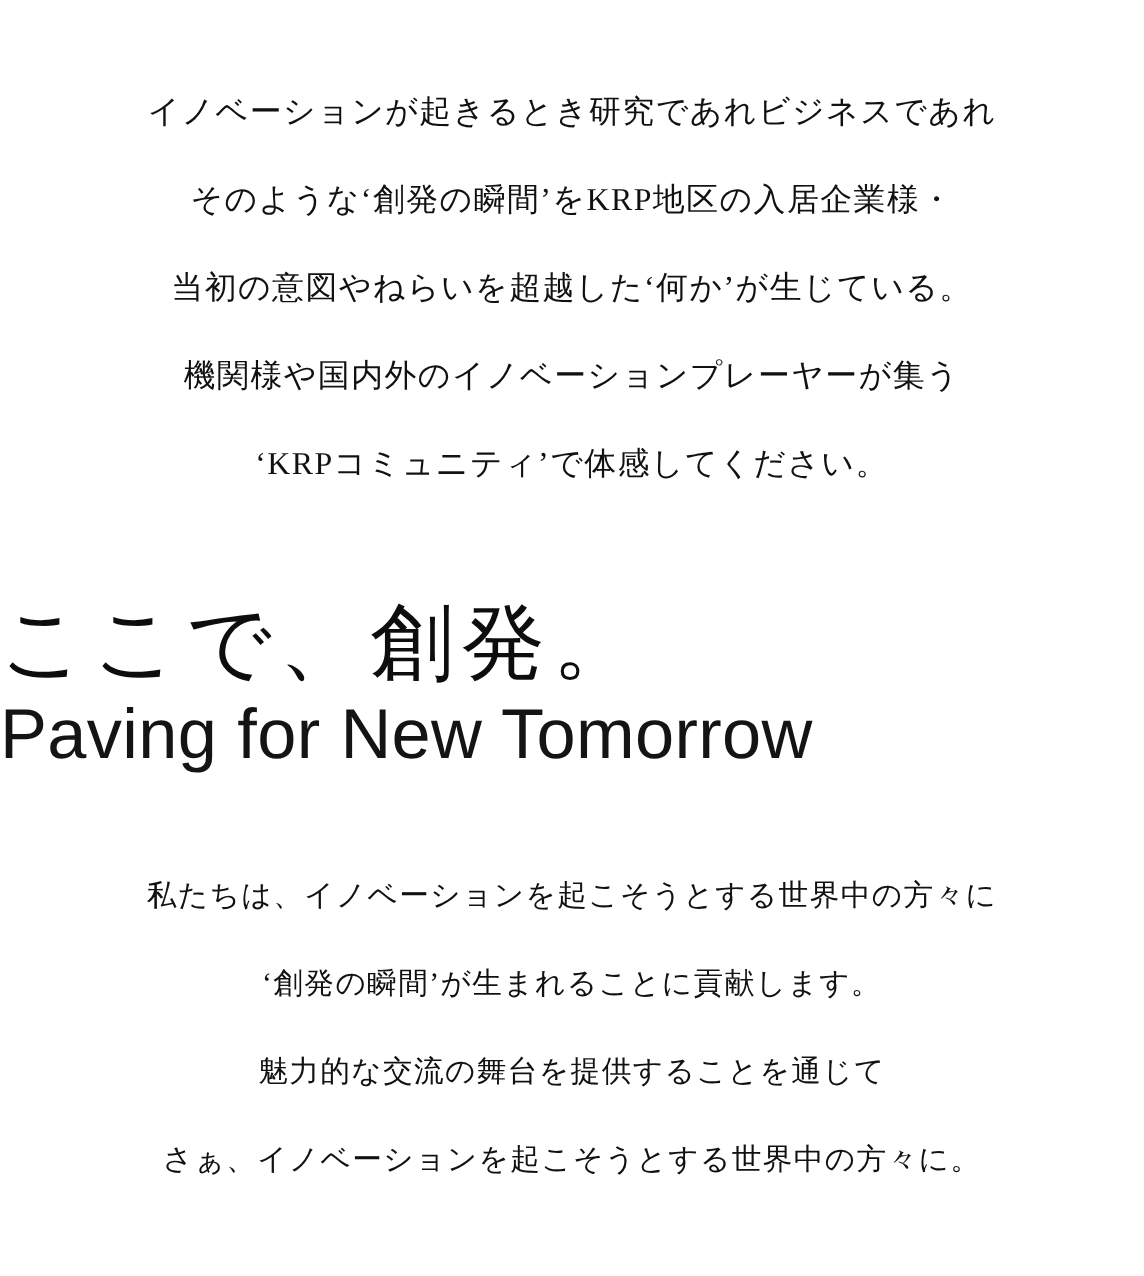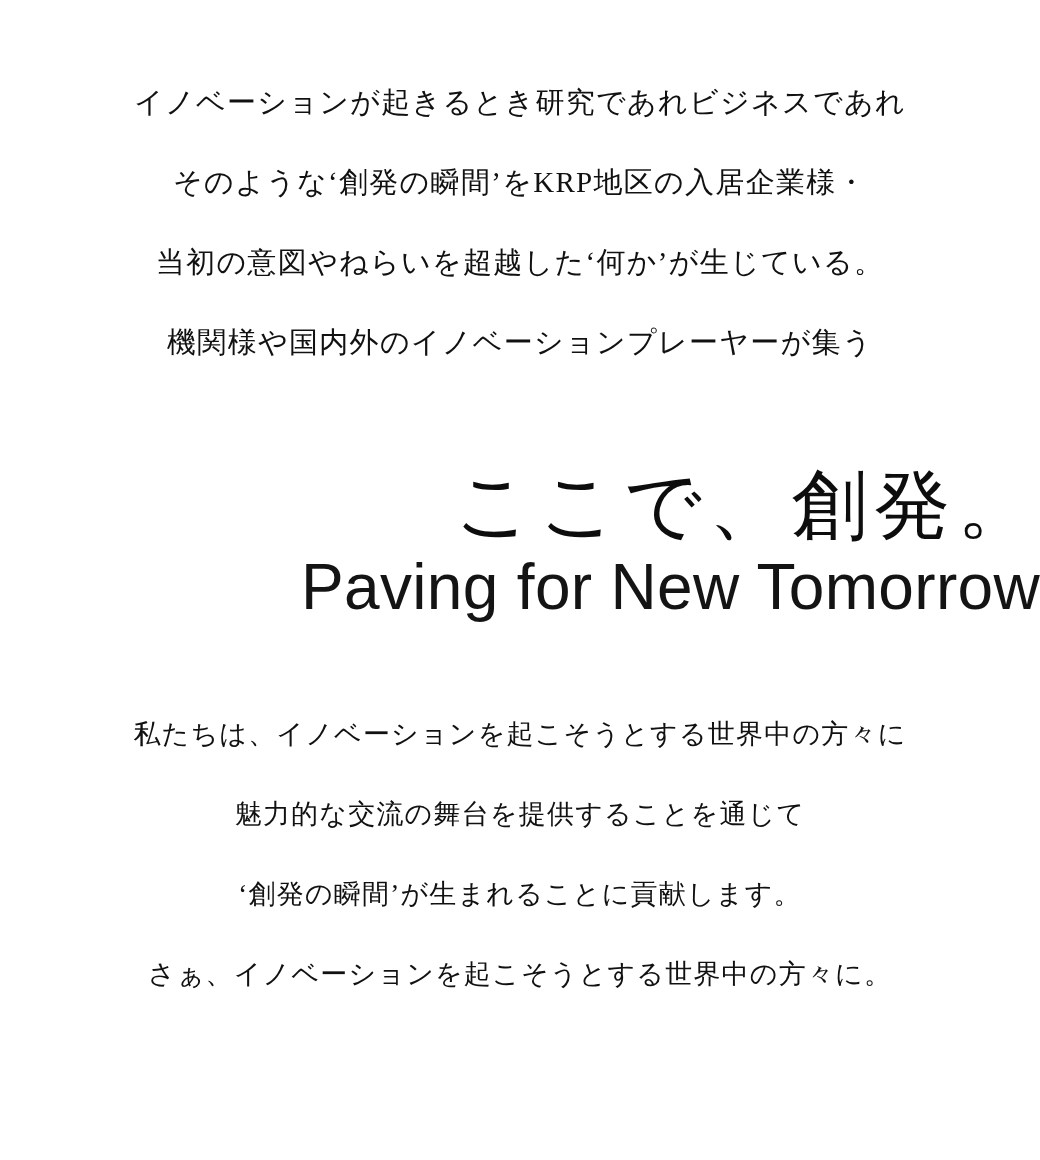--- a/index.html
+++ b/index.html
@@ -37,21 +37,21 @@
     line-height: 80px;
     letter-spacing: 0.045em;
     color: #111111;
     white-space: nowrap;
   }
 
   
   .headline-block {
     margin-top: 74px;
     width: 100%;
-    text-align: right;
+    text-align: left;
   }
   .headline-jp {
     font-family: "Liberation Serif", serif;
     font-size: 76px;
     line-height: 98px;
     letter-spacing: 0.09em;
     font-weight: 400;
     color: #0d0d0d;
     white-space: nowrap;
   }
@@ -84,27 +84,28 @@
 </head>
 <body>
 
 <div class="page">
 
   <section class="intro-block">
     <div class="intro-line">イノベーションが起きるとき研究であれビジネスであれ</div>
     <div class="intro-line">そのような‘創発の瞬間’をKRP地区の入居企業様・</div>
     <div class="intro-line">当初の意図やねらいを超越した‘何か’が生じている。</div>
     <div class="intro-line">機関様や国内外のイノベーションプレーヤーが集う</div>
+    <div class="intro-line">‘KRPコミュニティ’で体感してください。</div>
   </section>
 
   <section class="headline-block">
     <div class="headline-jp">ここで、創発。</div>
     <div class="headline-en">Paving for New Tomorrow</div>
   </section>
 
   <section class="closing-block">
     <div class="closing-line">私たちは、イノベーションを起こそうとする世界中の方々に</div>
+    <div class="closing-line">‘創発の瞬間’が生まれることに貢献します。</div>
     <div class="closing-line">魅力的な交流の舞台を提供することを通じて</div>
-    <div class="closing-line">‘創発の瞬間’が生まれることに貢献します。</div>
     <div class="closing-line">さぁ、イノベーションを起こそうとする世界中の方々に。</div>
   </section>
 
 </div>
 
 </body></html>

